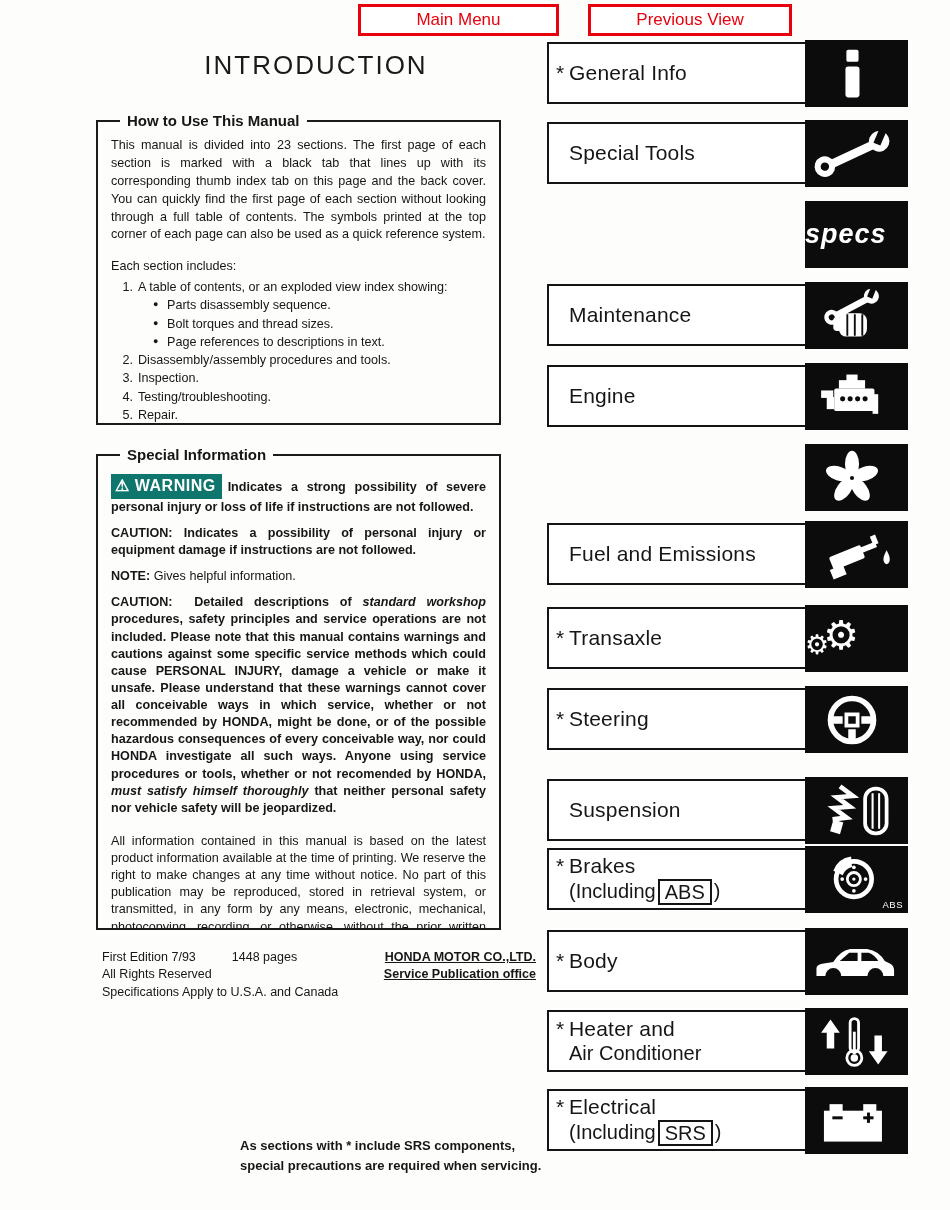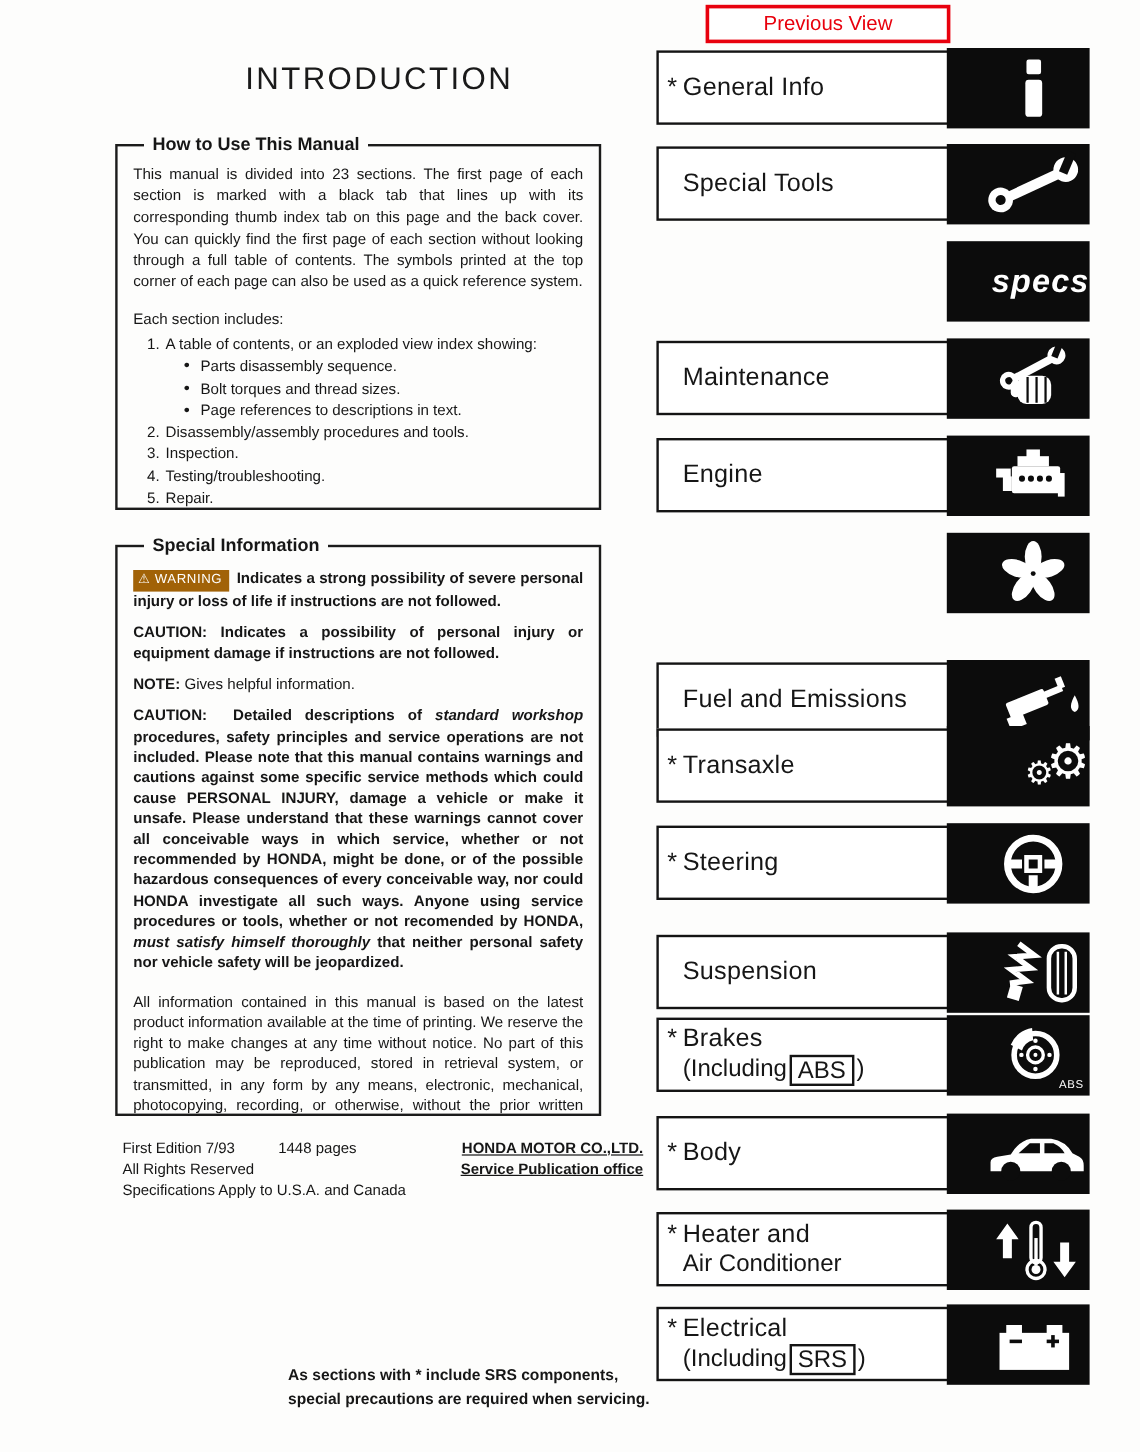--- a/index.html
+++ b/index.html
@@ -28,55 +28,56 @@
   .box-special p { line-height:1.36; margin:9px 0; }
   .bold-p { font-weight:bold; }
   .includes-heading { margin:14px 0 2px 0 !important; }
 
   .list { font-size:12.6px; line-height:1.45; margin-left:4px; }
   .li { display:flex; }
   .li .num { width:18px; flex:none; text-align:right; margin-right:5px; }
   .bli { display:flex; margin-left:38px; }
   .bli .dot { width:14px; flex:none; font-size:9px; padding-top:2px; }
 
-  .wbadge { display:inline-block; background:#a16207; color:#fff; font-weight:normal; font-size:11px;
+  .wbadge { display:inline-block; background:#0f766e; color:#fff; font-weight:bold; font-size:16px;
             padding:1px 6px 2px 4px; margin-right:6px; letter-spacing:0.5px; }
   .em-bi { font-weight:bold; font-style:italic; }
 
   
   .pub { position:absolute; left:102px; top:949px; width:434px; display:flex; justify-content:space-between;
          font-size:12.5px; line-height:1.38; }
   .pub .pages { margin-left:36px; }
   .pub-right { text-align:right; font-weight:bold;text-decoration:underline; }
 
   .footnote { position:absolute; left:240px; top:1136px; font-size:13px; font-weight:bold; line-height:1.55; }
 
   
   .sections { position:absolute; left:547px; top:42px; width:361px; height:1115px; }
   .sec-btn { position:absolute; left:0; width:361px; height:62px; cursor:pointer; }
   .sec-label { position:absolute; left:0; top:0; width:260px; height:62px; border:2px solid #141414;
                background:#fff; display:flex; flex-direction:column; justify-content:center; padding:2px 4px 2px 7px; }
   .l1 { display:flex; align-items:baseline; font-size:21px; letter-spacing:0.2px; }
   .l2 { display:flex; align-items:center; font-size:20px; padding-left:13px; margin-top:1px; }
   .star { width:13px; flex:none; font-size:21px; }
   .boxed { border:2px solid #141414; padding:0 5px; margin:0 2px; line-height:1.1; }
-  .tab { position:absolute; right:0; top:-2px; width:119px; height:67px; background:var(--tab-black);
-         display:flex; align-items:center; justify-content:flex-end; overflow:hidden; }
+  .tab { position:absolute; right:0; top:-2px; width:103px; height:67px; background:var(--tab-black);
+         display:flex; align-items:center; justify-content:flex-start; overflow:hidden; }
   .tab svg { width:94px; height:58px; }
   .specs-text { color:#fff; font-style:italic; font-weight:bold; font-size:27px; letter-spacing:1px; }
   .gear-wrap { color:#fff; display:flex; align-items:center; font-family:"DejaVu Sans", sans-serif; }
   .gear-sm { font-size:27px; margin-top:12px; }
   .gear-lg { font-size:40px; margin-left:-6px; margin-top:-8px; }
   .abs-mini { position:absolute; right:5px; bottom:3px; color:#fff; font-size:9.5px; letter-spacing:0.5px; }
 </style>
 </head>
 <body>
 
 <div class="canvas">
 
+  <div class="red-btn main">Main Menu</div>
   <div class="red-btn prev">Previous View</div>
 
   <div class="page-title">INTRODUCTION</div>
 
   <fieldset class="info-box box-how">
     <legend>How to Use This Manual</legend>
     <p>This manual is divided into 23 sections. The first page of each section is marked with a black tab that lines up with its corresponding thumb index tab on this page and the back cover. You can quickly find the first page of each section without looking through a full table of contents. The symbols printed at the top corner of each page can also be used as a quick reference system.</p>
     <p class="includes-heading">Each section includes:</p>
     <div class="list">
       <div class="li">
@@ -250,21 +251,21 @@
               <ellipse cx="50" cy="16" rx="7.5" ry="14" transform="rotate(144 50 31)"></ellipse>
               <ellipse cx="50" cy="16" rx="7.5" ry="14" transform="rotate(216 50 31)"></ellipse>
               <ellipse cx="50" cy="16" rx="7.5" ry="14" transform="rotate(288 50 31)"></ellipse>
               <circle cx="50" cy="31" r="6"></circle>
               <circle cx="50" cy="31" r="2.2" fill="#0c0c0c"></circle>
             </g>
           </svg>
       </div>
     </div>
 
-    <div class="sec-btn" style="top:510px">
+    <div class="sec-btn" style="top:481px">
       <div class="sec-label">
           <div class="l1">
             <span class="star"></span>
             <span>Fuel and Emissions</span>
           </div>
         </div>
       <div class="tab">
         <svg viewBox="0 0 100 62" fill="#fff">
             <g transform="rotate(-22 50 31)">
               <rect x="26" y="24" width="36" height="15" rx="2"></rect>

